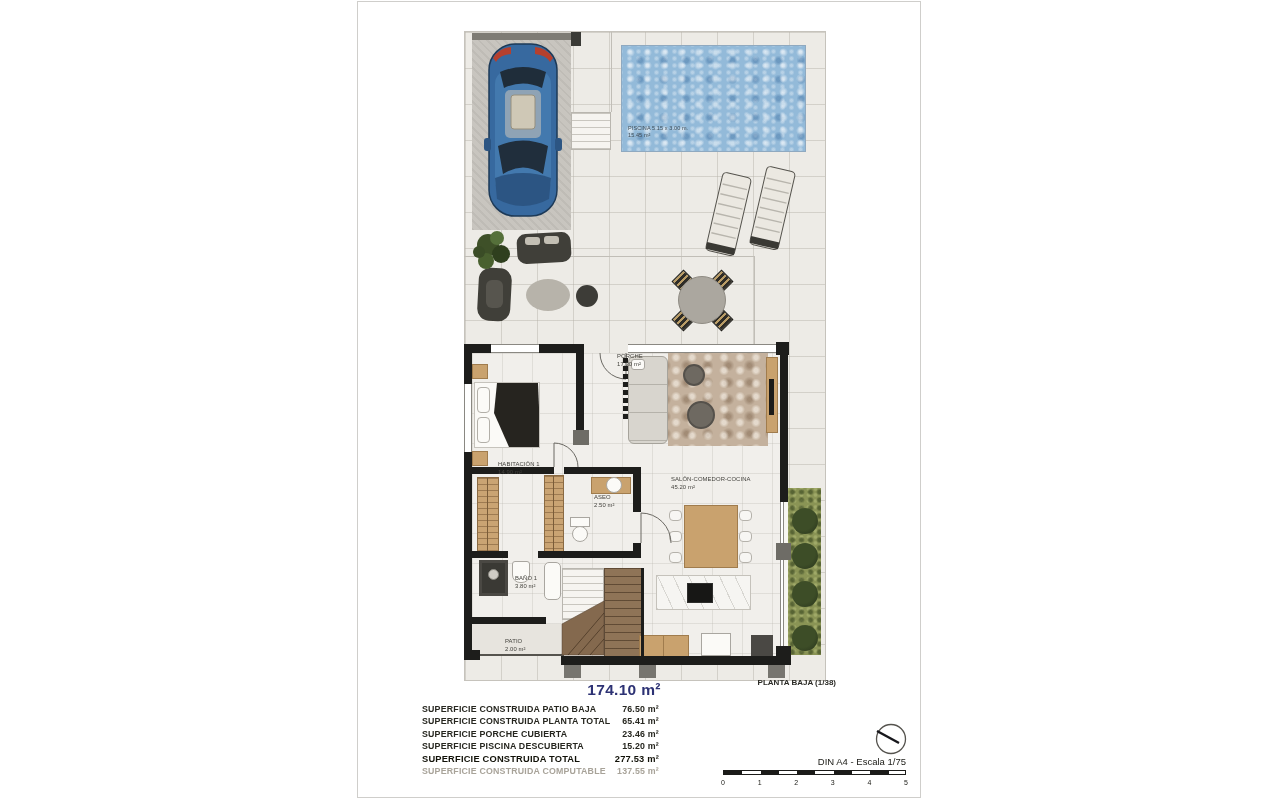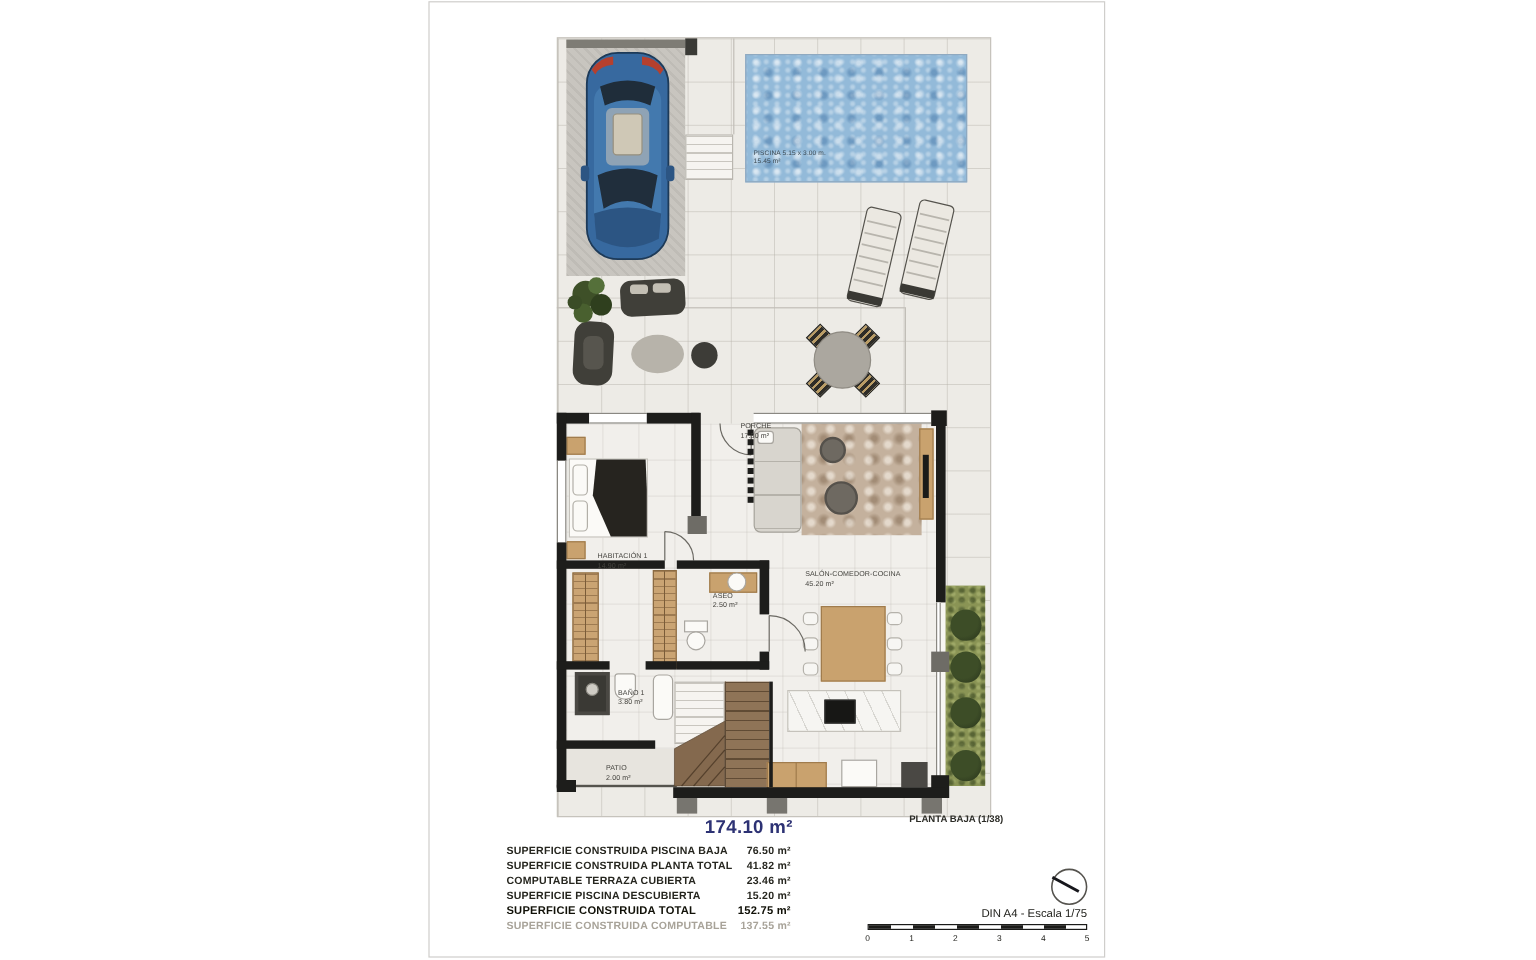--- a/index.html
+++ b/index.html
@@ -306,38 +306,38 @@
       <circle cx="533" cy="737" r="14.5" fill="#ffffff" stroke="#55534e" stroke-width="1.3"></circle>
       <line x1="519" y1="729" x2="541" y2="741" stroke="#17171c" stroke-width="2.4"></line>
     </g>
   </svg>
 
   <div id="plan-title">PLANTA BAJA (1/38)</div>
   <div id="headline">174.10 m²</div>
 
   <div id="sumrows">
     <div class="sumrow">
-      <span>SUPERFICIE CONSTRUIDA PISCINA BAJA</span>
+      <span>SUPERFICIE CONSTRUIDA PATIO BAJA</span>
           <span>76.50 m²</span>
     </div>
     <div class="sumrow">
       <span>SUPERFICIE CONSTRUIDA PLANTA TOTAL</span>
-          <span>41.82 m²</span>
+          <span>65.41 m²</span>
     </div>
     <div class="sumrow">
-      <span>COMPUTABLE TERRAZA CUBIERTA</span>
+      <span>SUPERFICIE PORCHE CUBIERTA</span>
           <span>23.46 m²</span>
     </div>
     <div class="sumrow">
       <span>SUPERFICIE PISCINA DESCUBIERTA</span>
           <span>15.20 m²</span>
     </div>
     <div class="sumrow total">
       <span>SUPERFICIE CONSTRUIDA TOTAL</span>
-          <span>152.75 m²</span>
+          <span>277.53 m²</span>
     </div>
     <div class="sumrow muted">
       <span>SUPERFICIE CONSTRUIDA COMPUTABLE</span>
           <span>137.55 m²</span>
     </div>
   </div>
 
   <div id="din">DIN A4 - Escala 1/75</div>
   <div id="scalebar"></div>
   <span class="tick" style="left:355px;">0</span>

